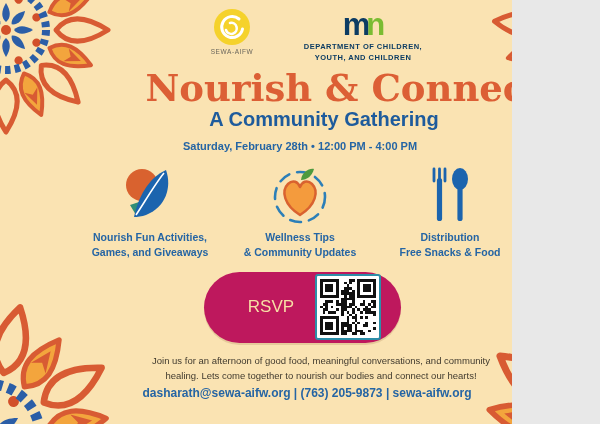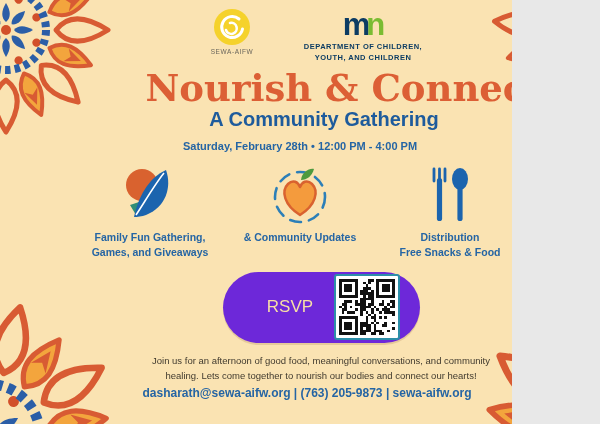--- a/index.html
+++ b/index.html
@@ -29,22 +29,22 @@
   }
   .subtitle { position:absolute; top:108px; width:600px; text-align:center; font-weight:bold; font-size:20px; color:#1E5B9C;padding-left:24px; }
   .dateline { position:absolute; top:140px; width:600px; text-align:center; font-size:11px; font-weight:bold; color:#2565A4; }
 
   .features { position:absolute; top:163px; left:0; width:600px; display:flex; justify-content:center; }
   .feature { width:150px; text-align:center; }
   .feature-icon { height:64px; display:flex; align-items:center; justify-content:center; }
   .feature-label { margin-top:3px; font-size:10.5px; font-weight:bold; color:#2565A4; line-height:1.4; }
 
   .rsvp-pill {
-    position:absolute; left:223px; top:272px; width:197px; height:71px;
-    background:#6d28d9; border-radius:36px; box-shadow:0 2px 0 rgba(120,60,20,0.15);
+    position:absolute; left:204px; top:272px; width:197px; height:71px;
+    background:#be185d; border-radius:36px; box-shadow:0 2px 0 rgba(120,60,20,0.15);
   }
   .rsvp-text {
     position:absolute; left:0; top:0; width:134px; height:71px;
     display:flex; flex-direction:column; align-items:center; justify-content:center;
     color:#F7DFA6; font-size:17px; line-height:1.3;
   }
   .qr {
     position:absolute; left:111px; top:2px; width:66px; height:66px; box-sizing:border-box;
     background:#fff; border:2px solid #2C8EA8; border-radius:3px; padding:3px;
   }
@@ -178,34 +178,35 @@
     <div class="feature">
       <div class="feature-icon">
         <svg width="66" height="60" viewBox="0 0 66 60">
           <circle cx="25" cy="20" r="16" fill="#D9622F"></circle>
           <path d="M13,40 L28,35 L19,50 Z" fill="#2F8E77"></path>
           <path d="M17,52 C21,33 31,13 49,5 C55,22 49,42 29,50 C25,51.5 20,52 17,52 Z" fill="#1B64AE"></path>
           <path d="M19,50 C27,38 38,19 47,8" stroke="#fff" stroke-width="1.6" fill="none"></path>
         </svg>
       </div>
       <div class="feature-label">
-        <div>Family Fun Gathering,</div>
+        <div>Nourish Fun Activities,</div>
         <div>Games, and Giveaways</div>
       </div>
     </div>
 
     <div class="feature">
       <div class="feature-icon">
         <svg width="64" height="64" viewBox="0 0 64 64">
           <circle cx="32" cy="34" r="25" fill="none" stroke="#2C7FB8" stroke-width="2.6" stroke-dasharray="11 8" stroke-linecap="round"></circle>
           <path d="M32,52 C16,42 13,28 20,21 C25,16 30,19 32,24 C34,19 39,16 44,21 C51,28 48,42 32,52 Z" fill="#F49B3D" stroke="#D9622F" stroke-width="2.5" stroke-linejoin="round"></path>
           <path d="M33,17 C34,9 41,5 46,6 C44,13 39,17 33,17 Z" fill="#4E9A3E"></path>
         </svg>
       </div>
       <div class="feature-label">
+        <div>Wellness Tips</div>
         <div>&amp; Community Updates</div>
       </div>
     </div>
 
     <div class="feature">
       <div class="feature-icon">
         <svg width="56" height="60" viewBox="0 0 56 60">
           <g fill="#1B64AE" stroke="#1B64AE">
             <line x1="12" y1="4" x2="12" y2="16" stroke-width="2.8" stroke-linecap="round"></line>
             <line x1="17.5" y1="4" x2="17.5" y2="16" stroke-width="2.8" stroke-linecap="round"></line>

